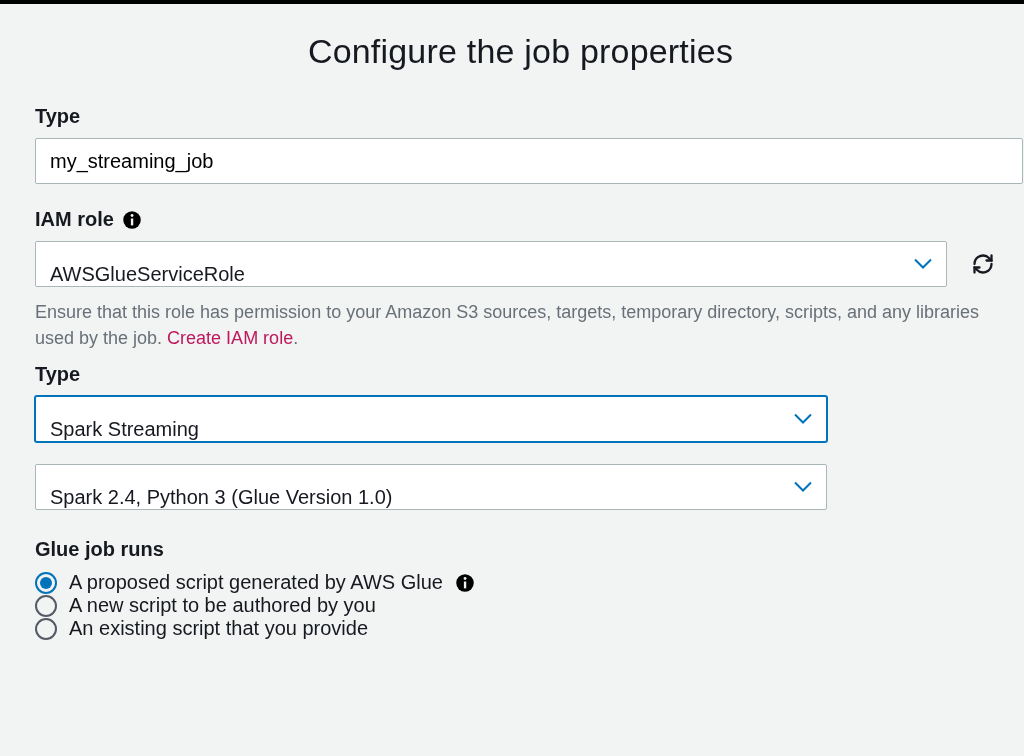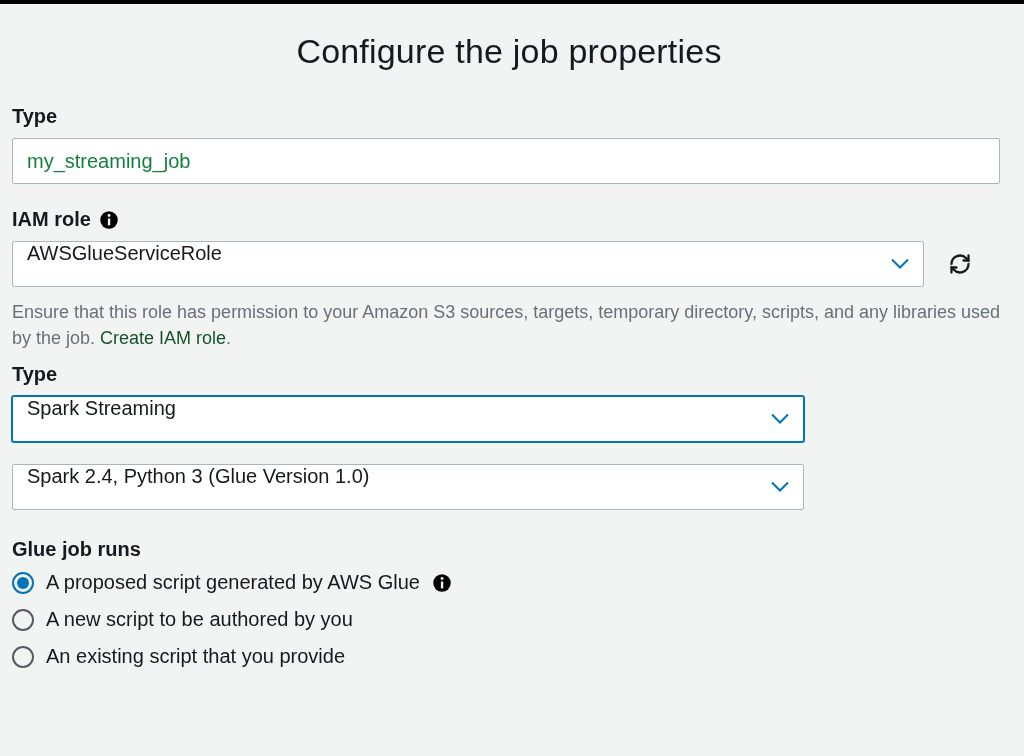--- a/index.html
+++ b/index.html
@@ -10,21 +10,21 @@
     font-family: "Amazon Ember", "Helvetica Neue", Arial, sans-serif;
     color: #16191f;
     overflow: hidden;
   }
   .topbar {
     height: 4px;
     width: 100%;
     background: #000;
   }
   .page {
-    padding: 0 18px 0 12px;
+    padding: 0 18px 0 35px;
   }
   h1.page-title {
     text-align: center;
     font-weight: 400;
     font-size: 34px;
     padding: 28px 0 34px 0;
     letter-spacing: 0.2px;
   }
   .field {
     margin-bottom: 20px;
@@ -37,36 +37,36 @@
     align-items: center;
     gap: 8px;
   }
   .input-text {
     width: 988px;
     height: 46px;
     border: 1px solid #aab7b8;
     background: #fff;
     font-size: 20px;
     padding: 0 14px;
-    color: #15803d;
+    color: #000000;
     border-radius: 2px;
   }
   .row {
     display: flex;
     align-items: center;
     gap: 22px;
   }
   .select-box {
     position: relative;
     height: 46px;
     border: 1px solid #aab7b8;
     background: #fff;
     border-radius: 2px;
     display: flex;
-    align-items: flex-start;
+    align-items: flex-end;
     padding: 0 44px 0 14px;
     font-size: 20px;
     cursor: pointer;
   }
   .select-box.wide   { width: 912px; }
   .select-box.full   { width: 792px; }
   .select-box.focused {
     border: 1px solid #0073bb;
     box-shadow: 0 0 0 1px #0073bb;
   }
@@ -87,31 +87,30 @@
     cursor: pointer;
     color: #16191f;
   }
   .helper-text {
     margin-top: 12px;
     font-size: 18px;
     line-height: 1.45;
     color: #687078;
   }
   .helper-text a {
-    color: #14532d;
+    color: #be185d;
     text-decoration: none;
   }
   .info-icon {
     display: inline-flex;
     color: #16191f;
   }
   .radio-group {
     display: flex;
     flex-direction: column;
-    gap: 14px;
     margin-top: 2px;
   }
   .radio-item {
     display: flex;
     align-items: center;
     gap: 12px;
     font-size: 20px;
     cursor: pointer;
   }
   .radio-circle {

